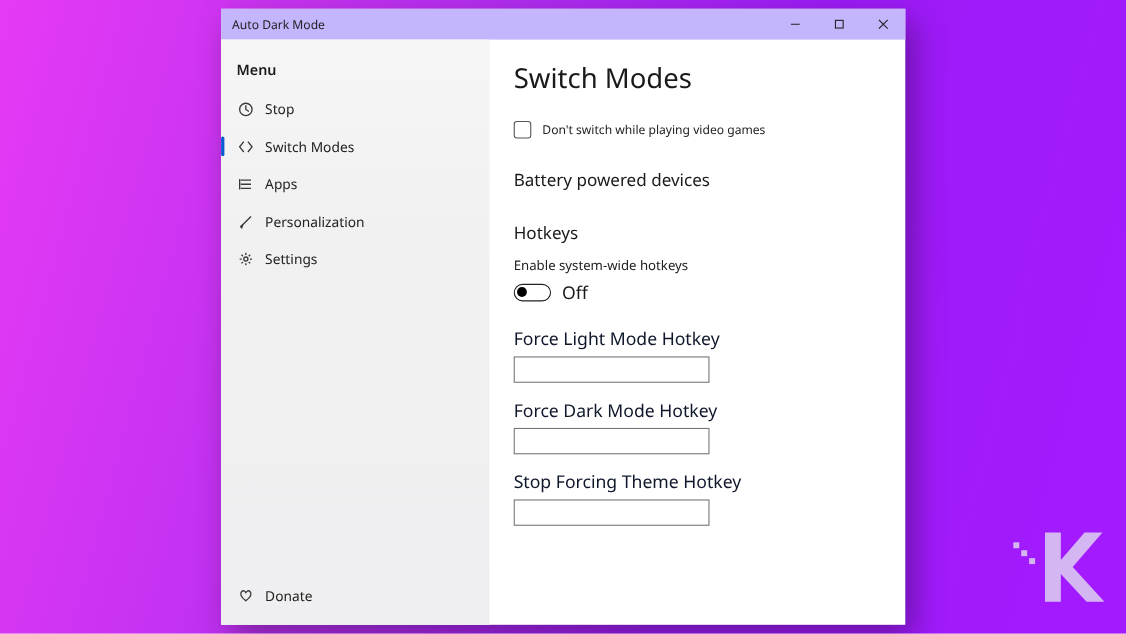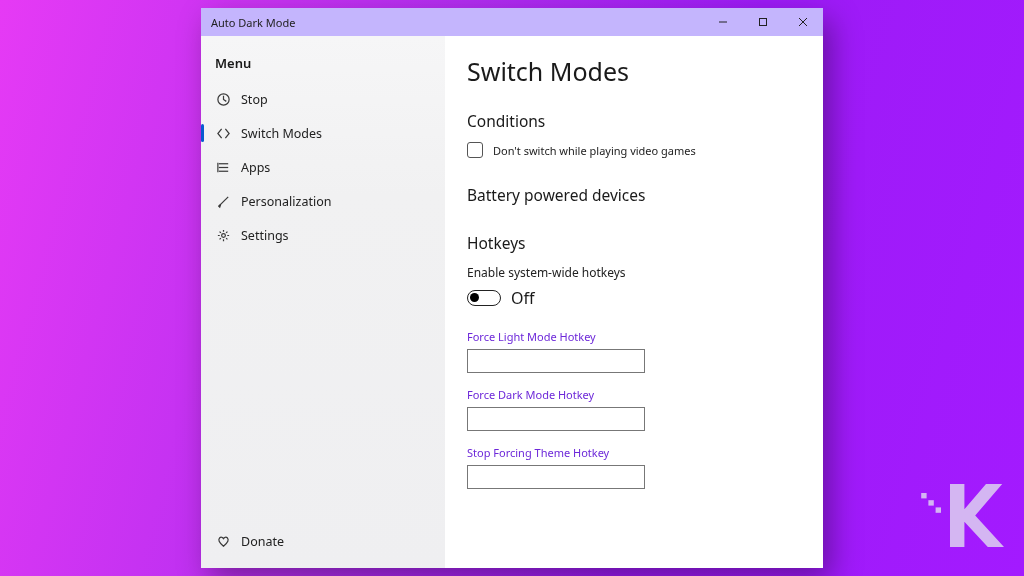--- a/index.html
+++ b/index.html
@@ -119,21 +119,21 @@
   }
   .toggle::after {
     content: "";
     position: absolute;
     left: 2px; top: 2px;
     width: 9px; height: 9px;
     background: #000;
     border-radius: 50%;
   }
   .toggle-state { font-size: 16px; }
-  .field-label { font-size: 11px; color: #6d28d9; margin-bottom: 4px; }
+  .field-label { font-size: 16px; color: #0f172a; margin-bottom: 4px; }
   .text-input {
     width: 178px; height: 24px;
     border: 1px solid #777;
     background: #fff;
     margin-bottom: 14px;
     font-size: 12px;
     padding: 0 6px;
   }
   .logo-k {
     position: absolute;
@@ -233,21 +233,20 @@
           </span>
           <span>Donate</span>
         </div>
       </div>
     </div>
 
     <div class="content">
       <div class="page-title">Switch Modes</div>
 
       <div class="section">
-        <div class="section-title">Conditions</div>
         <div class="check-row">
           <div class="checkbox"></div>
           <span>Don't switch while playing video games</span>
         </div>
       </div>
 
       <div class="section">
         <div class="section-title">Battery powered devices</div>
       </div>
 

